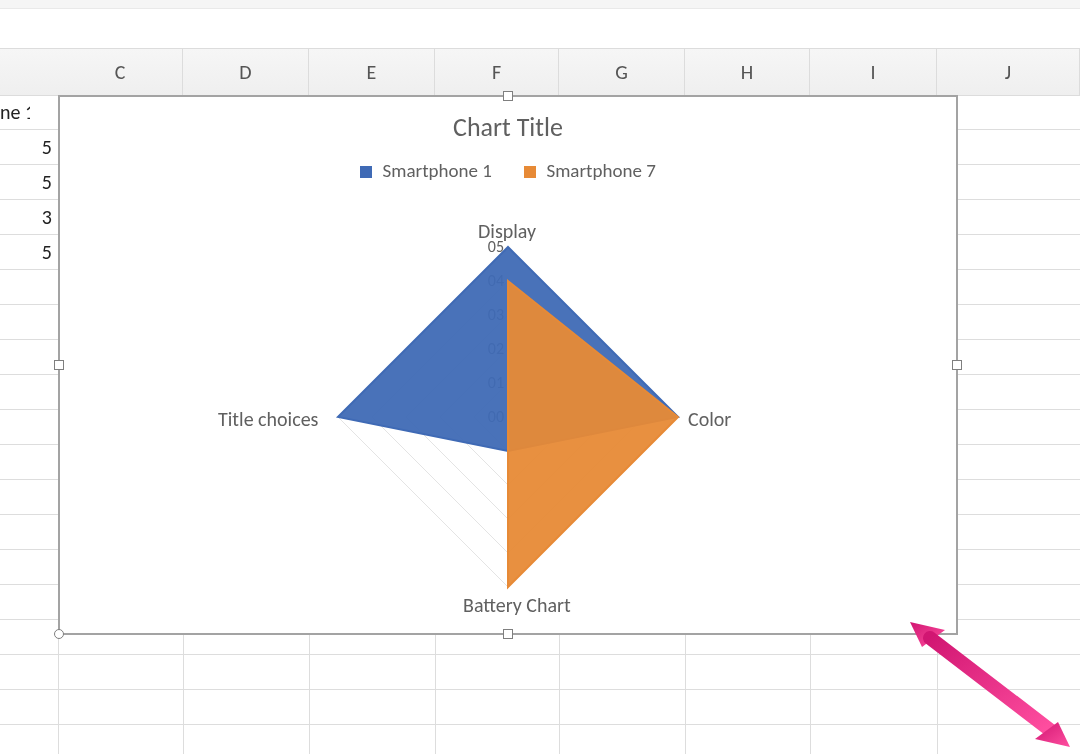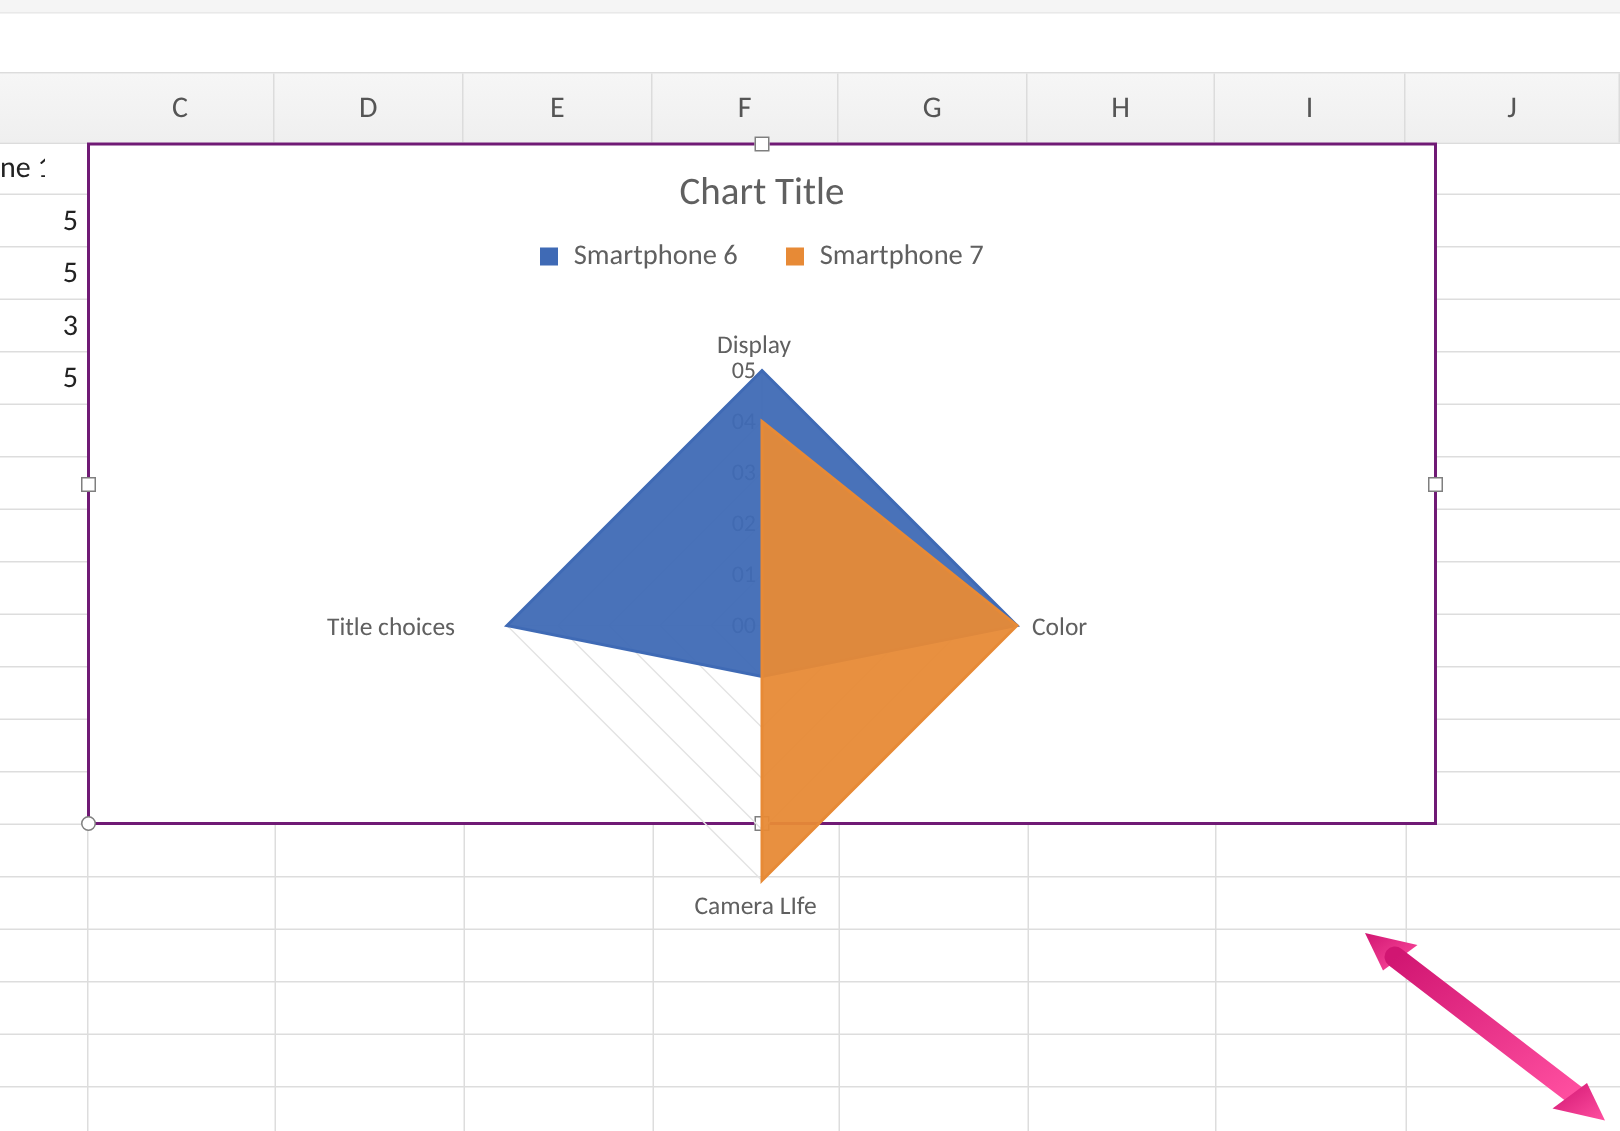--- a/index.html
+++ b/index.html
@@ -7,35 +7,35 @@
   
   .colhdr{position:absolute;left:0;top:48px;right:0;height:46px;background:linear-gradient(#f6f6f6,#efefef);border-top:1px solid #dcdcdc;border-bottom:1px solid #dcdcdc;}
   .colhdr .cell{position:absolute;top:0;height:46px;line-height:46px;text-align:center;color:#555;font-size:20px;border-right:1px solid #dcdcdc;box-sizing:border-box;}
   
   .grid{position:absolute;left:0;top:95px;width:1080px;height:660px;}
   .vline{position:absolute;top:0;bottom:0;width:1px;background:#dddddd;}
   .hline{position:absolute;left:0;right:0;height:1px;background:#dddddd;}
   .vcell{position:absolute;left:0;width:58px;height:34px;line-height:34px;box-sizing:border-box;font-size:20px;color:#222;padding-right:6px;text-align:right;}
   .partial{position:absolute;left:0;top:0;height:34px;line-height:34px;color:#222;font-size:20px;width:30px;overflow:hidden;white-space:nowrap;}
   
-  .chartobj{position:absolute;left:58px;top:95px;width:900px;height:455px;background:#ffffff;border:2px solid #701a75;box-sizing:border-box;}
+  .chartobj{position:absolute;left:58px;top:95px;width:900px;height:540px;background:#ffffff;border:2px solid #a3a3a3;box-sizing:border-box;}
   .handle{position:absolute;width:10px;height:10px;background:#fff;border:1px solid #7f7f7f;box-sizing:border-box;}
   .handle.tc{left:50%;top:-6px;margin-left:-5px;}
   .handle.bc{left:50%;bottom:-6px;margin-left:-5px;}
   .handle.ml{left:-6px;top:50%;margin-top:-5px;}
   .handle.mr{right:-6px;top:50%;margin-top:-5px;}
   .handle.bl{left:-6px;bottom:-6px;border-radius:50%;}
   .chart-title{position:absolute;left:0;top:14px;width:100%;text-align:center;font-size:26px;color:#606060;}
   .legend{position:absolute;left:0;top:62px;width:100%;text-align:center;font-size:19px;color:#606060;}
   .swatch{display:inline-block;width:12px;height:12px;margin-right:6px;vertical-align:middle;}
   .legend span.item{margin:0 14px;}
   
   .radar{position:absolute;left:0;top:100px;right:0;bottom:10px;}
   .radar svg{display:block;margin:0 auto;}
-  .catlabel{position:absolute;color:#606060;font-size:17px;white-space:nowrap;}
+  .catlabel{position:absolute;color:#606060;font-size:20px;white-space:nowrap;}
   .ticklabel{font-size:16px;fill:#606060;}
   
   .diag-arrow{position:absolute;left:890px;top:612px;width:200px;height:150px;pointer-events:none;}
 </style>
 </head>
 <body>
 
 <div class="ribbon-shadow"></div>
 
 <div class="colhdr">
@@ -91,21 +91,21 @@
   <div class="handle bc"></div>
   <div class="handle ml"></div>
   <div class="handle mr"></div>
   <div class="handle bl"></div>
 
   <div class="chart-title">Chart Title</div>
 
   <div class="legend">
     <span class="item">
       <span class="swatch" style="background:#3f6ab5"></span>
-      <span>Smartphone 6</span>
+      <span>Smartphone 1</span>
     </span>
     <span class="item">
       <span class="swatch" style="background:#e78a36"></span>
       <span>Smartphone 7</span>
     </span>
   </div>
 
   <div class="radar">
     <svg id="radar-svg" width="600" height="420" viewBox="0 0 600 420">
         <polygon points="300,186 334,220 300,254 266,220" fill="none" stroke="#e4e4e4" stroke-width="1"></polygon>
@@ -121,21 +121,21 @@
         <text class="ticklabel" x="296" y="191" text-anchor="end">01</text>
         <text class="ticklabel" x="296" y="157" text-anchor="end">02</text>
         <text class="ticklabel" x="296" y="123" text-anchor="end">03</text>
         <text class="ticklabel" x="296" y="89" text-anchor="end">04</text>
         <text class="ticklabel" x="296" y="55" text-anchor="end">05</text>
         <polygon points="300,50 470,220 300,254 130,220.00000000000003" fill="#3f6ab5" fill-opacity="0.95" stroke="#3f6ab5" stroke-width="2"></polygon>
         <polygon points="300,84 470,220 300,390 300,220" fill="#e78a36" fill-opacity="0.95" stroke="#e78a36" stroke-width="2"></polygon>
       </svg>
     <div class="catlabel" id="lab0" style="left: 418px; top: 22px;">Display</div>
     <div class="catlabel" id="lab1" style="left: 628px; top: 210px;">Color</div>
-    <div class="catlabel" id="lab2" style="left: 403px; top: 396px;">Camera LIfe</div>
+    <div class="catlabel" id="lab2" style="left: 403px; top: 396px;">Battery Chart</div>
     <div class="catlabel" id="lab3" style="left: 158px; top: 210px;">Title choices</div>
   </div>
 </div>
 
 <svg class="diag-arrow" viewBox="0 0 200 150">
   <defs>
     <linearGradient id="gpink" x1="0" y1="0" x2="1" y2="1">
       <stop offset="0" stop-color="#d11672"></stop>
         <stop offset="1" stop-color="#ff4fa0"></stop>
     </linearGradient>

